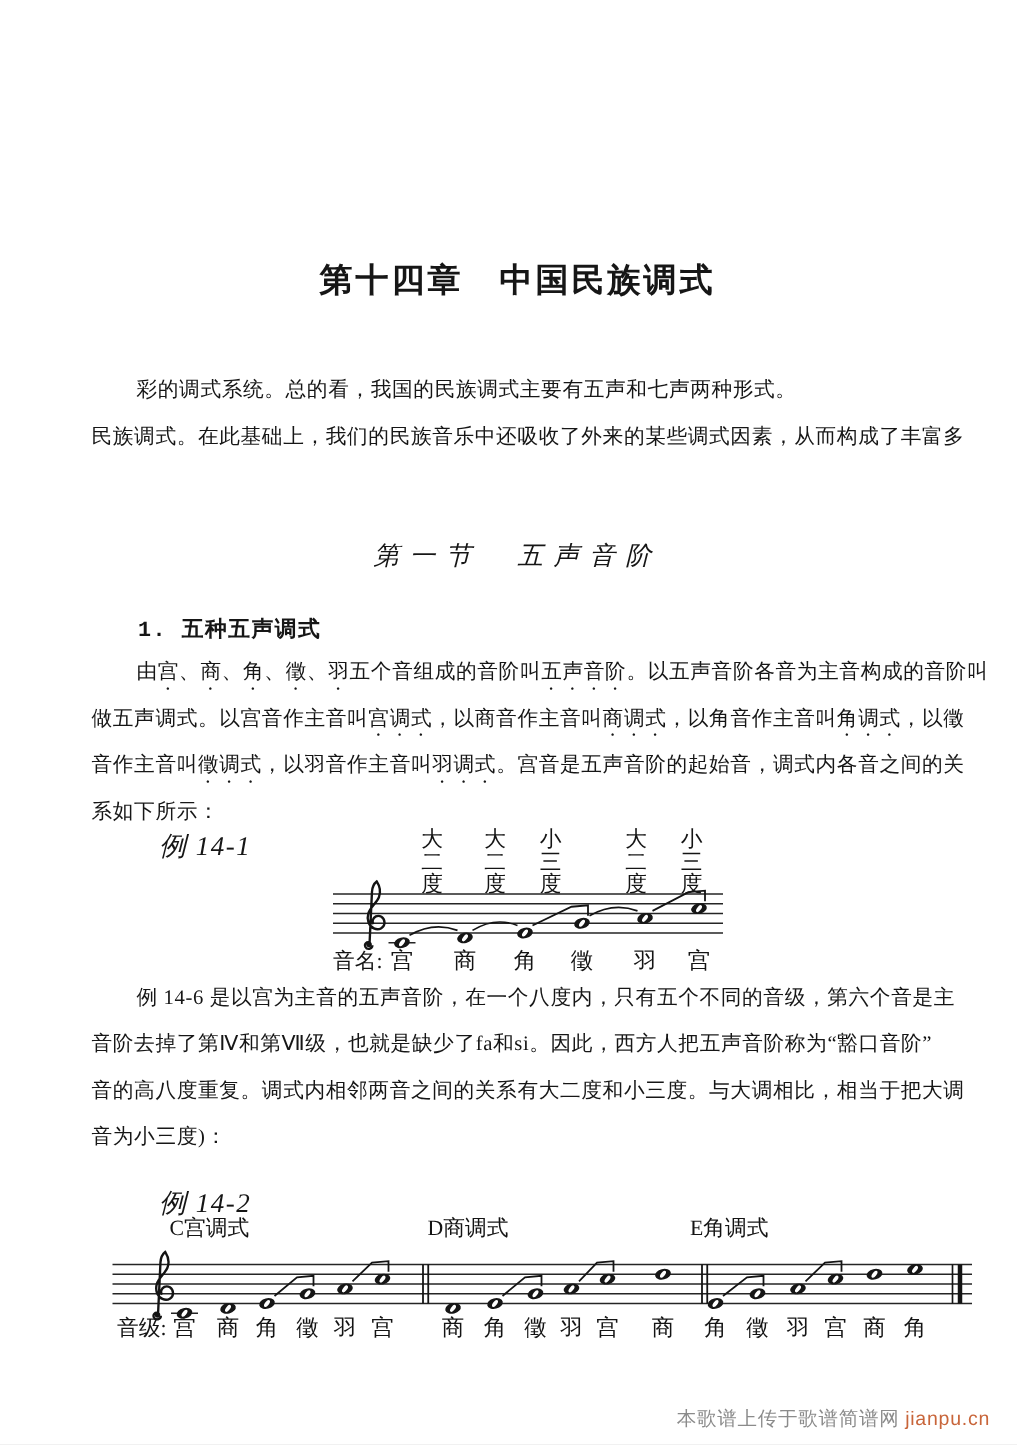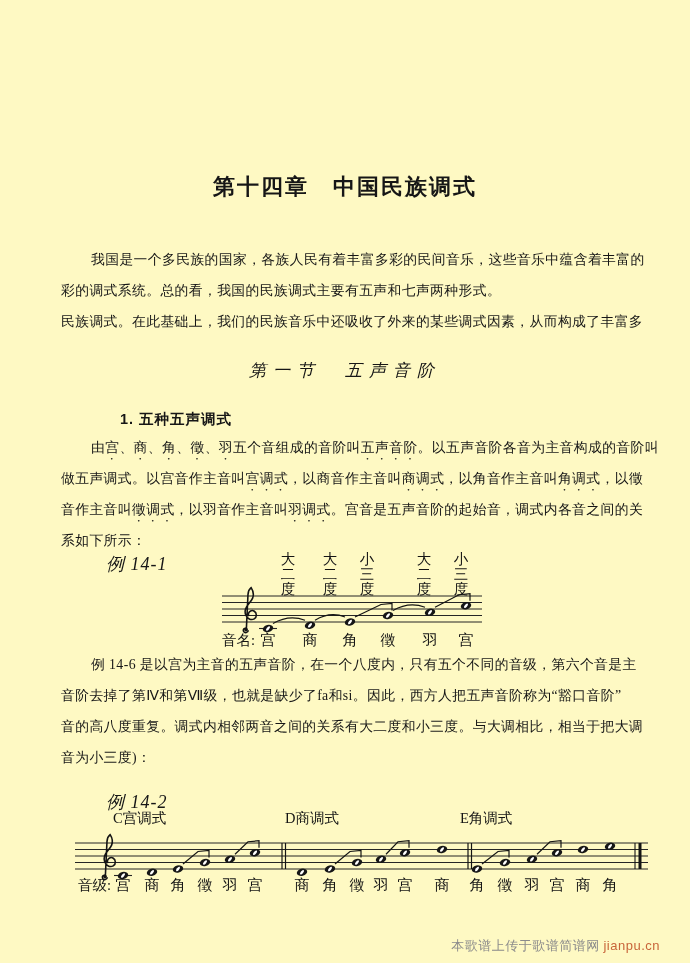--- a/index.html
+++ b/index.html
@@ -1,50 +1,49 @@
 <!DOCTYPE html>
 <html><head>
 <meta charset="utf-8">
 <style>
   html,body{margin:0;padding:0;background:#e8e8e8;}
-  .page{position:relative;width:690px;height:963px;background:#fef9c3;overflow:hidden;
+  .page{position:relative;width:690px;height:963px;background:#ffffff;overflow:hidden;
         font-family:"Liberation Serif",serif;color:#161616;margin:0 auto;}
   .chapter-title{position:absolute;left:0;right:0;top:172px;text-align:center;
         font-size:22px;font-weight:bold;font-family:"Liberation Sans",sans-serif;letter-spacing:2px;}
   .para{position:absolute;left:61px;width:578px;font-size:13.8px;letter-spacing:.4px;line-height:31px;}
   .para .tline{white-space:nowrap;}
   .para .tline:first-child{text-indent:30px;}
   .p1{top:244px;}
   .p2{top:432px;}
   .p3{top:649px;}
   .section-title{position:absolute;left:0;right:0;top:359px;text-align:center;
         font-size:17px;font-weight:normal;font-style:italic;letter-spacing:7px;}
   .subsection{position:absolute;left:92px;top:410px;font-size:14.5px;font-weight:bold;
-        font-family:Liberation Sans, sans-serif;letter-spacing:1px;margin-left:28px;}
+        font-family:Liberation Mono, monospace;letter-spacing:1px;}
   .ex-label{position:absolute;left:106px;font-size:18px;letter-spacing:1px;font-style:italic;}
   .ex1-label{top:552px;}
   .ex2-label{top:790px;}
   .figure{position:absolute;left:0;}
   .fig1{top:545px;}
   .fig2{top:805px;}
   .emdot{-webkit-text-emphasis:filled dot #161616;-webkit-text-emphasis-position:under right;
          text-emphasis:filled dot #161616;text-emphasis-position:under right;}
   .footer{position:absolute;top:937px;right:30px;font-size:13px;letter-spacing:.5px;}
   .footer .pre{color:#8b8b8b;}
   .footer .site{color:#c8653a;font-family:"Liberation Sans",sans-serif;}
 </style>
 </head>
 <body>
 
 <div class="page">
 
   <div class="chapter-title">第十四章　中国民族调式</div>
 
   <div class="para p1">
-      <div class="tline"><span>我国是一个多民族的国家，各族人民有着丰富多彩的民间音乐，这些音乐中蕴含着丰富的</span></div>
       <div class="tline"><span>彩的调式系统。总的看，我国的民族调式主要有五声和七声两种形式。</span></div>
       <div class="tline"><span>民族调式。在此基础上，我们的民族音乐中还吸收了外来的某些调式因素，从而构成了丰富多</span></div>
     </div>
 
   <div class="section-title">第一节　五声音阶</div>
 
   <div class="subsection">1. 五种五声调式</div>
 
   <div class="para p2">
       <div class="tline"><span>由</span><span class="emdot">宫</span><span>、</span><span class="emdot">商</span><span>、</span><span class="emdot">角</span><span>、</span><span class="emdot">徵</span><span>、</span><span class="emdot">羽</span><span>五个音组成的音阶叫</span><span class="emdot">五声音阶</span><span>。以五声音阶各音为主音构成的音阶叫</span></div>

